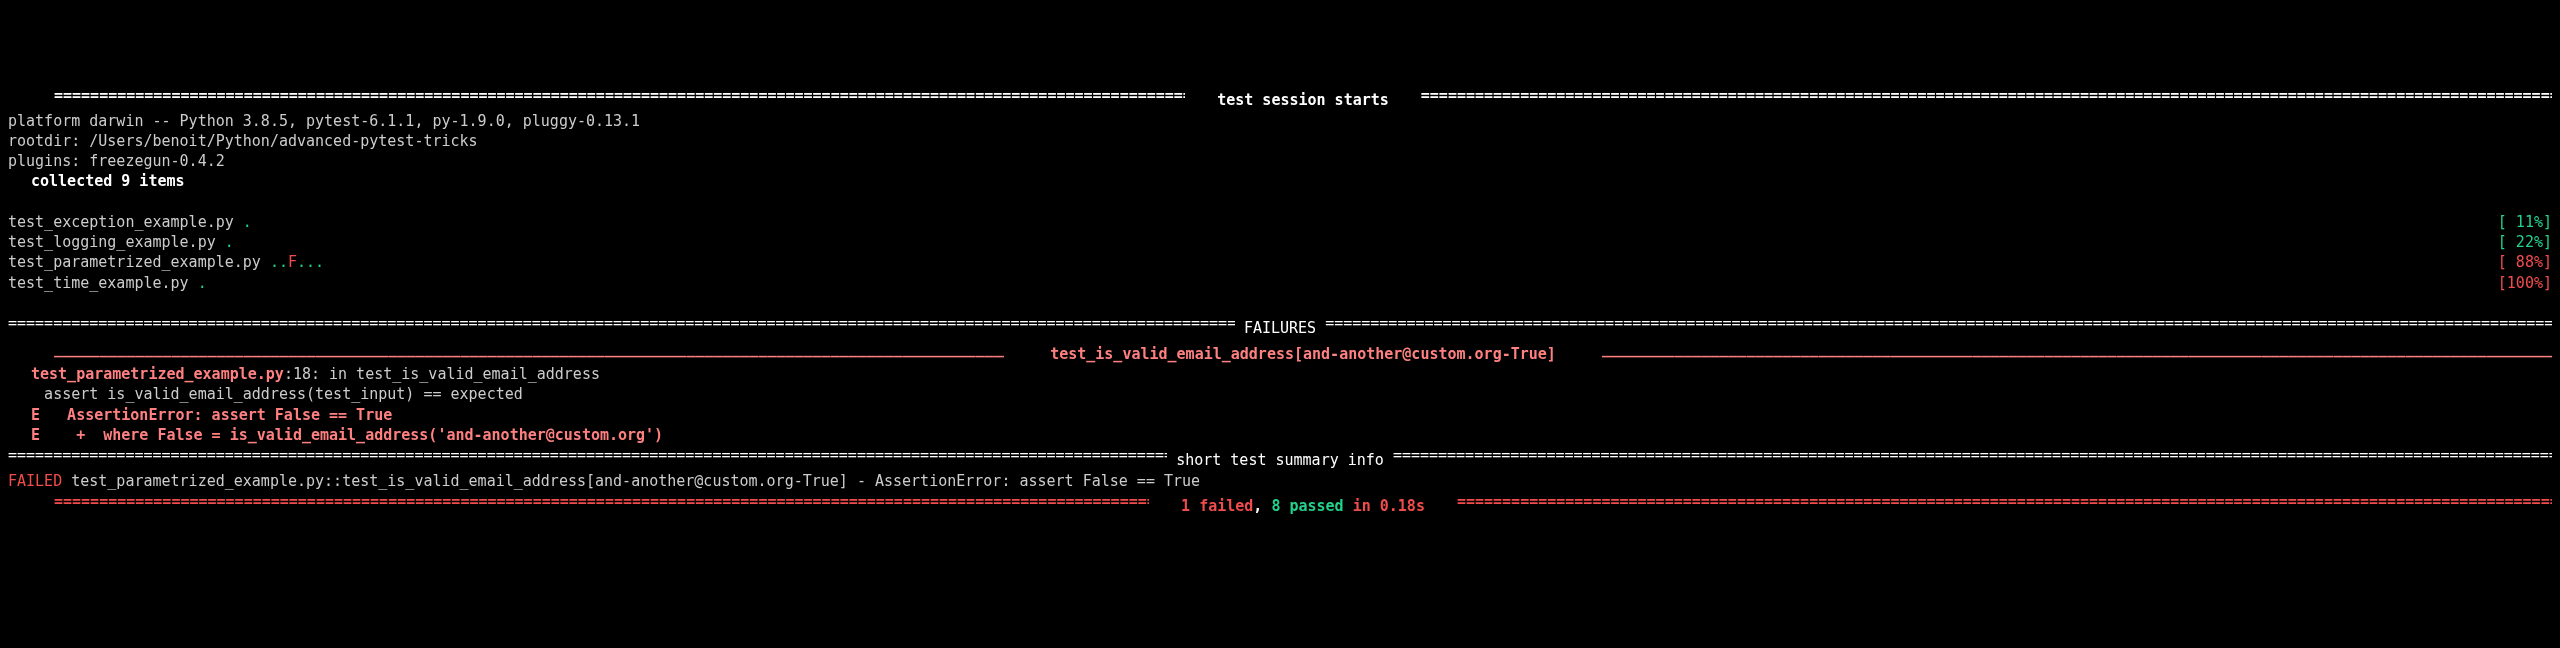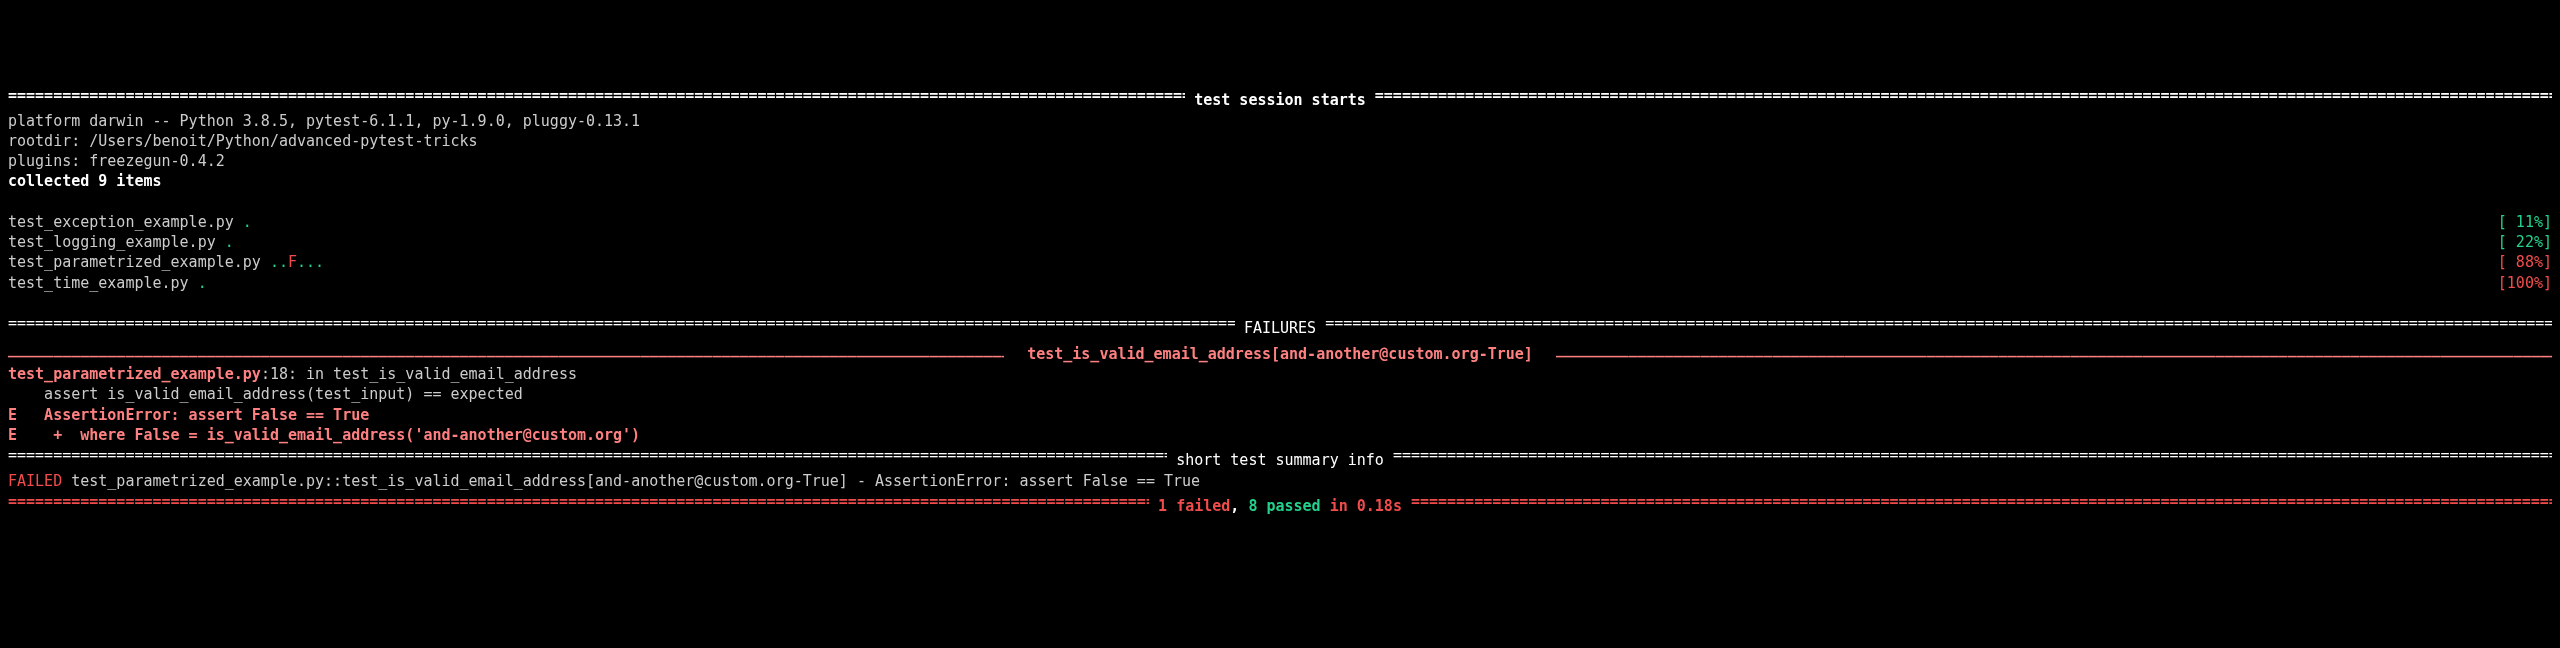--- a/index.html
+++ b/index.html
@@ -6,21 +6,21 @@
       margin: 0;
       padding: 4px 8px;
       background: #000000;
       color: #cccccc;
       font-family: "Menlo", "Monaco", "Consolas", monospace;
       font-size: 15px;
       line-height: 1.35;
       white-space: pre;
       overflow: hidden;
     }
-    .bold { font-weight: bold; }
+    .bold { font-weight: bold; margin-left: 23px; }
     .white { color: #ffffff; }
     .green { color: #23d18b; }
     .red { color: #f14c4c; }
     .salmon { color: #ff8080; gap: 14px; }
     .line { display: flex; }
     .line .left { flex: 0 0 auto; }
     .line .right { margin-left: auto; }
     .rule-line { display: flex; align-items: baseline; overflow: hidden; }
     .rule-fill {
       flex: 1 1 auto;

